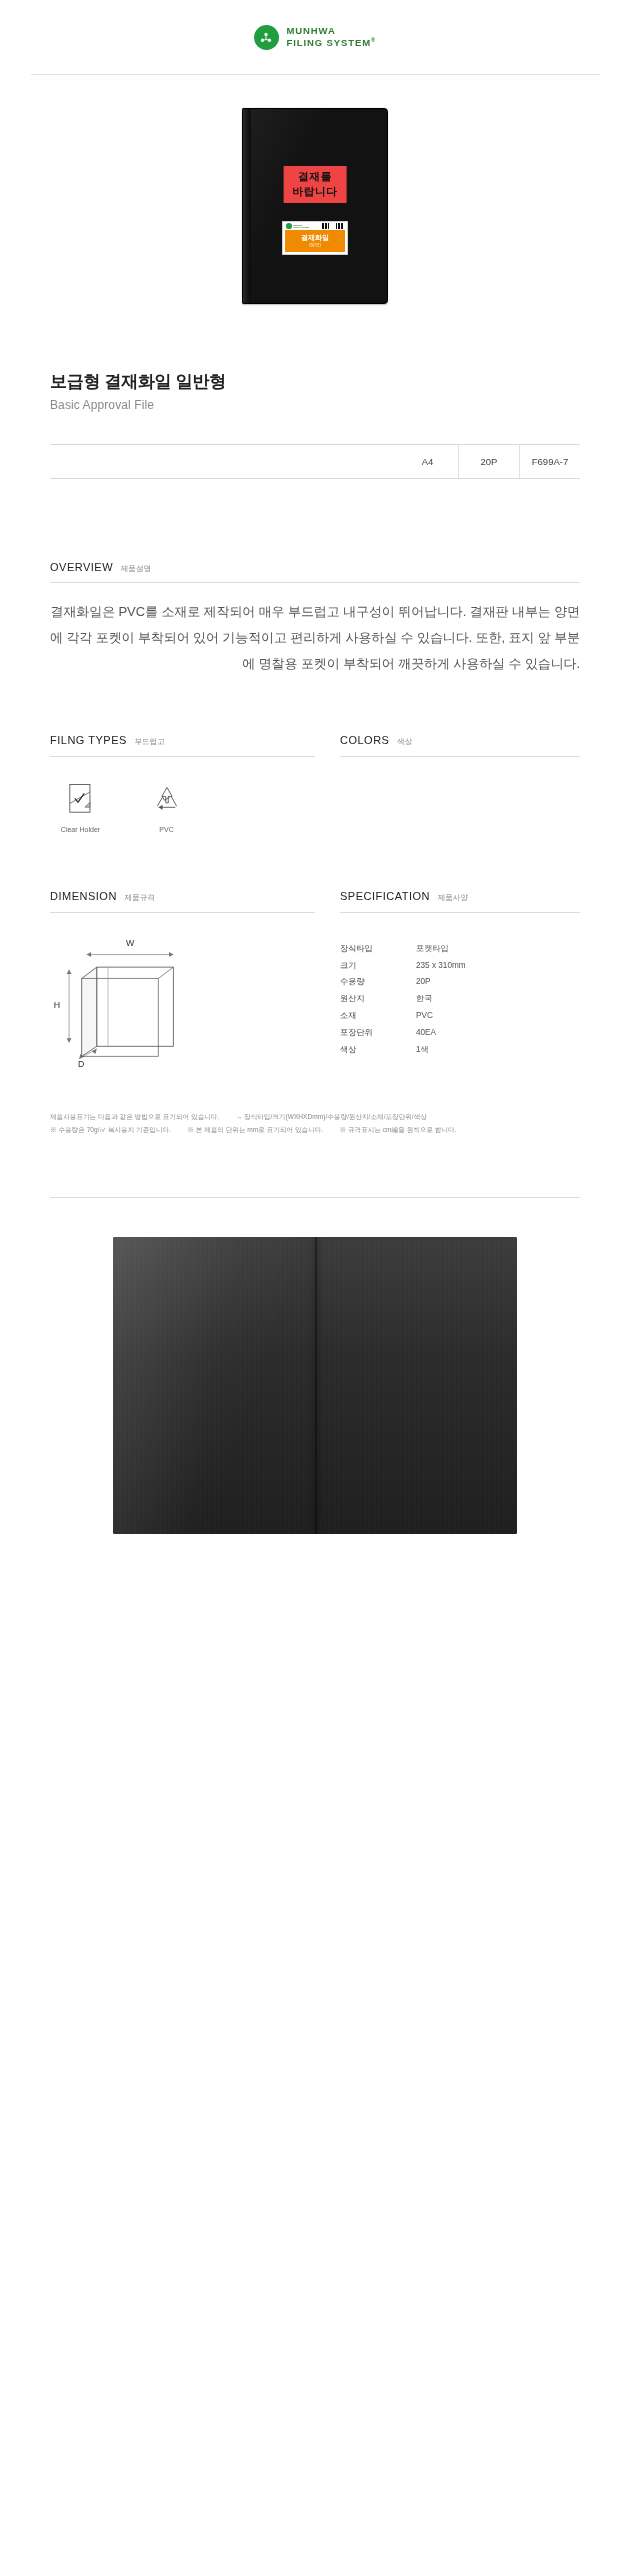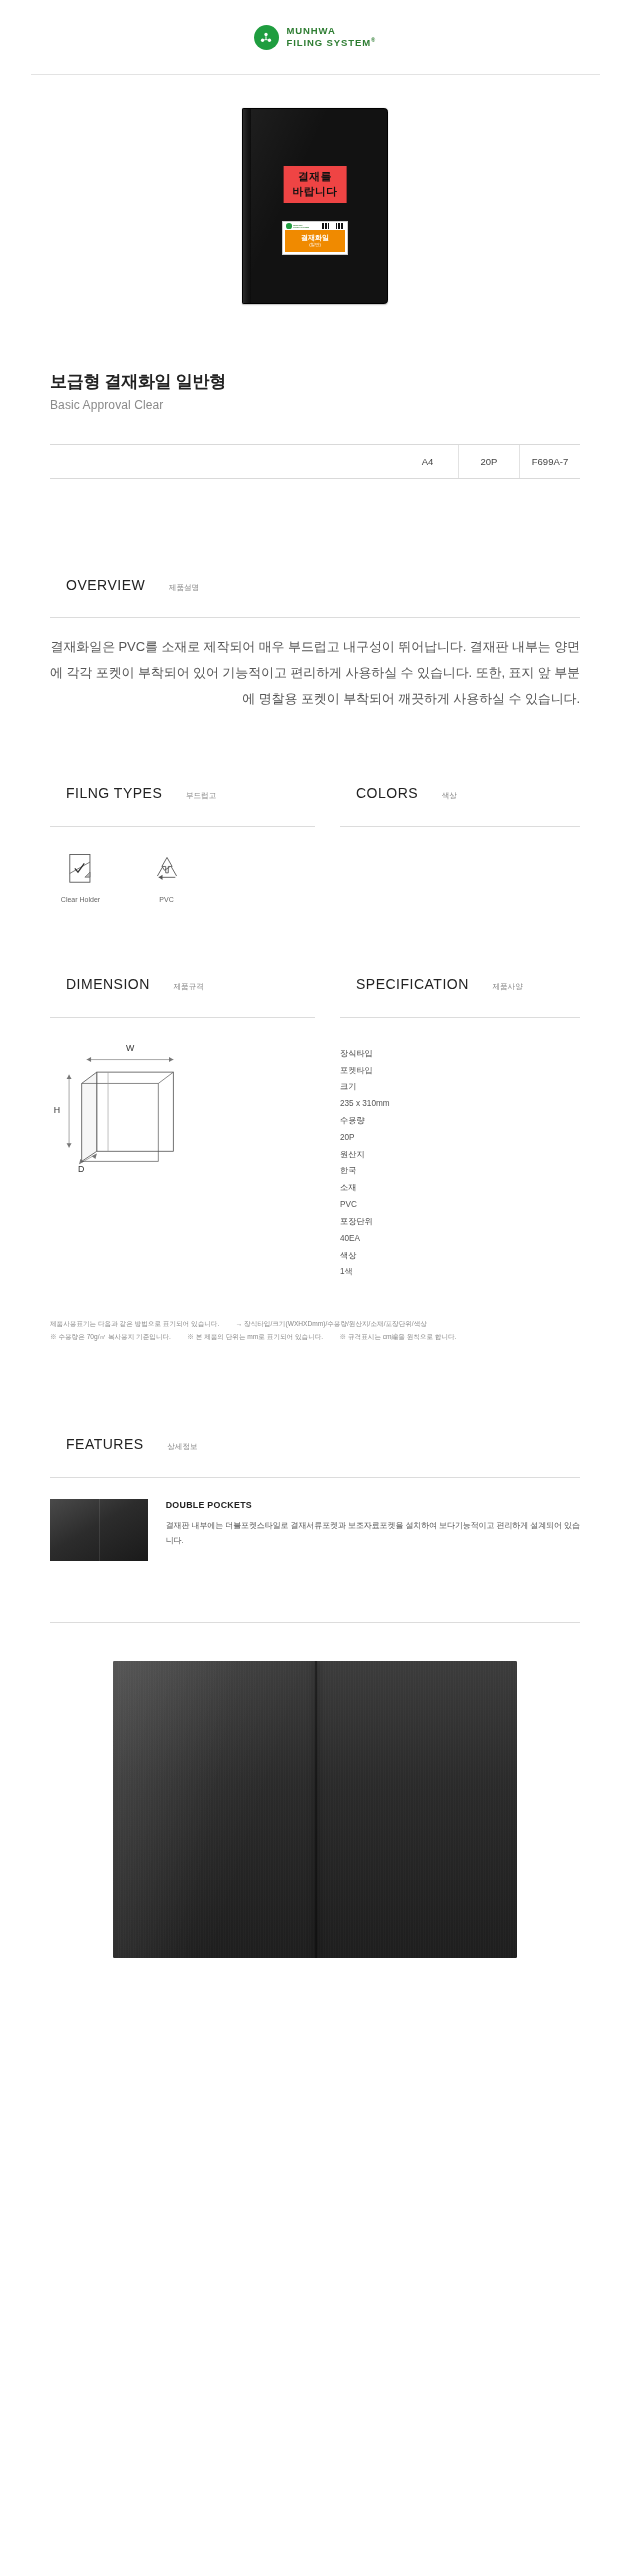--- a/index.html
+++ b/index.html
@@ -202,22 +202,22 @@
   }
   .spec-chip:first-child { border-left: none; }
 
   
   .sec-head {
     display: flex;
     align-items: baseline;
     gap: 7.6px;
   }
   .sec-head h2 {
-    margin: 16px;
-    font-size: 14px;
+    margin: 0;
+    font-size: 11px;
     font-weight: normal;
     letter-spacing: 0.5px;
     color: #222;
   }
   .sec-head .sub {
     font-size: 7.6px;
     color: #888;
   }
   .hr {
     height: 0.6px;
@@ -284,21 +284,21 @@
     height: 132px;
   }
   .dim-svg { display:block; }
 
   .spec-table {
     margin-top: 28px;
     font-size: 8.2px;
     color: #555;
     line-height: 2.05;
   }
-  .spec-row { display: flex; flex-direction: column; }
+  .spec-row { display: flex; }
   .spec-key { width: 76px; color: #444; }
   .spec-val { color: #555; }
 
   
   .fineprint {
     margin-top: 37px;
     font-size: 6.6px;
     color: #888;
     line-height: 1.95;
   }
@@ -434,21 +434,21 @@
         <div class="label-orange">
           <span class="big">결재화일</span>
           <span class="small">(일반)</span>
         </div>
       </div>
     </div>
   </div>
 
   <div class="section title-block">
     <div class="product-title-ko">보급형 결재화일 일반형</div>
-    <div class="product-title-en">Basic Approval Clear</div>
+    <div class="product-title-en">Basic Approval File</div>
     <div class="spec-strip">
       <div class="spec-chip">A4</div>
       <div class="spec-chip">20P</div>
       <div class="spec-chip">F699A-7</div>
     </div>
   </div>
 
   <div class="section overview">
     <div class="sec-head">
       <h2>OVERVIEW</h2>
@@ -581,34 +581,20 @@
       <div>제품사용표기는 다음과 같은 방법으로 표기되어 있습니다.</div>
       <div>→ 장식타입/크기(WXHXDmm)/수용량/원산지/소재/포장단위/색상</div>
     </div>
     <div class="fp-cols">
       <div>※ 수용량은 70g/㎡ 복사용지 기준입니다.</div>
       <div>※ 본 제품의 단위는 mm로 표기되어 있습니다.</div>
       <div>※ 규격표시는 cm編을 원칙으로 합니다.</div>
     </div>
   </div>
 
-  <div class="section features">
-    <div class="sec-head">
-      <h2>FEATURES</h2>
-      <span class="sub">상세정보</span>
-    </div>
-    <div class="hr"></div>
-    <div class="feature-item">
-      <div class="feature-thumb"></div>
-      <div class="feature-text">
-        <h3>DOUBLE POCKETS</h3>
-        <p>결재판 내부에는 더블포켓스타일로 결재서류포켓과 보조자료포켓을 설치하여 보다기능적이고 편리하게 설계되어 있습니다.</p>
-      </div>
-    </div>
-  </div>
 
   <div class="bottom-hr"></div>
 
   <div class="bottom-image-wrap">
     <div class="big-folder">
       <div class="texture"></div>
       <div class="gloss"></div>
       <div class="center-seam"></div>
     </div>
   </div>

